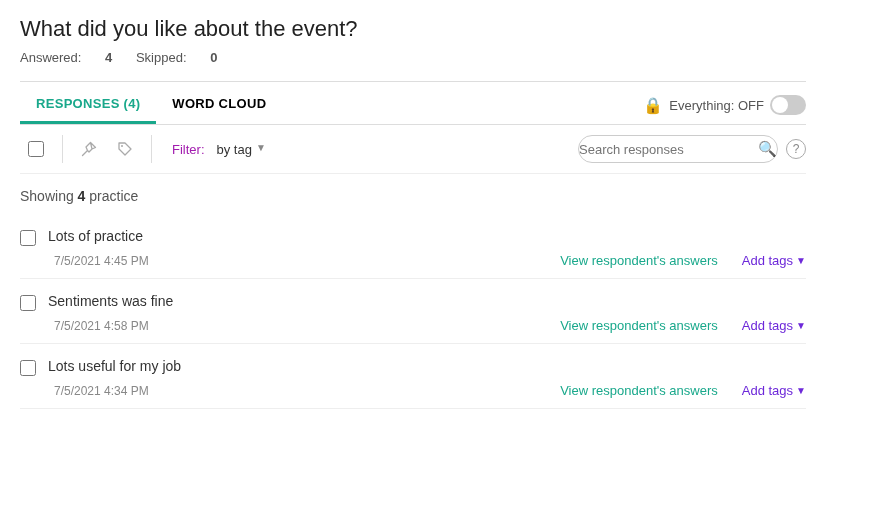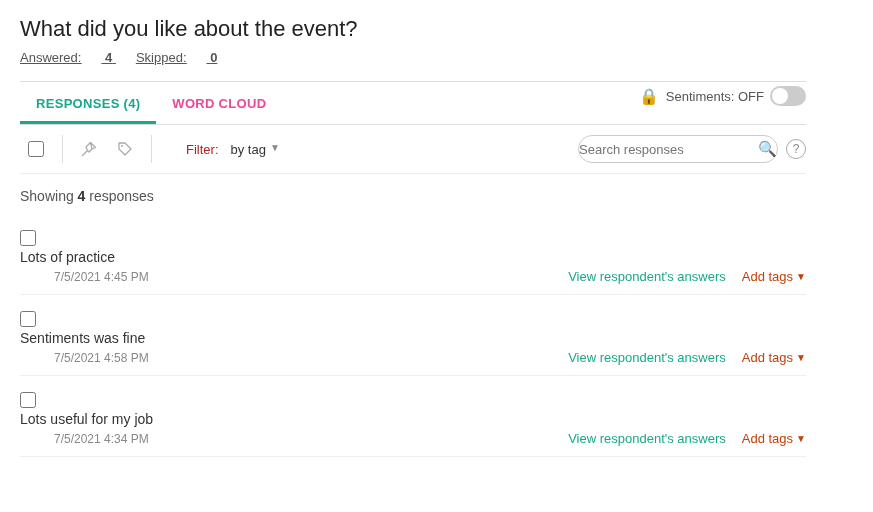--- a/index.html
+++ b/index.html
@@ -25,42 +25,41 @@
     }
 
     .stats-row {
       font-size: 13px;
       color: #555;
       margin-bottom: 16px;
     }
 
     .stats-row span {
       margin-right: 20px;
-      text-decoration: underline;
     }
 
     .divider-top {
       border: none;
       border-top: 1px solid #ddd;
       margin-bottom: 0;
     }
 
     
     .tabs-row {
       display: flex;
-      align-items: flex-start;
+      align-items: center;
       border-bottom: 1px solid #ddd;
       padding-top: 4px;
     }
 
     .tab {
       padding: 10px 16px;
       font-size: 13px;
       font-weight: 600;
-      color: #ec4899;
+      color: #000000;
       cursor: pointer;
       border-bottom: 3px solid transparent;
       letter-spacing: 0.3px;
       text-transform: uppercase;
     }
 
     .tab.active {
       color: #19a88b;
       border-bottom: 3px solid #19a88b;
     }
@@ -133,22 +132,22 @@
       align-items: center;
       justify-content: center;
       cursor: pointer;
       color: #888;
       border-radius: 4px;
       font-size: 16px;
     }
 
     .filter-label {
       font-size: 13px;
-      color: #b91c1c;
-      margin-left: 24px;
+      color: #a21caf;
+      margin-left: 10px;
     }
 
     .filter-btn {
       display: flex;
       align-items: flex-start;
       gap: 4px;
       font-size: 13px;
       color: #333;
       cursor: pointer;
       padding: 4px 8px;
@@ -218,22 +217,21 @@
 
     
     .response-item {
       padding: 14px 0 10px 0;
       border-bottom: 1px solid #eee;
     }
 
     .response-header {
       display: flex;
       align-items: flex-start;
-      gap: 0;
-      flex-direction: column;
+      gap: 12px;
     }
 
     .response-check {
       margin-top: 2px;
       flex-shrink: 0;
     }
 
     .response-text {
       font-size: 14px;
       color: #333;
@@ -262,25 +260,26 @@
 
     .view-link {
       font-size: 13px;
       color: #19a88b;
       cursor: pointer;
       text-decoration: none;
     }
 
     .add-tags-btn {
       font-size: 13px;
-      color: #c2410c;
+      color: #6d28d9;
       cursor: pointer;
       display: flex;
       align-items: center;
       gap: 3px;
+      margin-left: 8px;
     }
 
     .add-tags-arrow {
       font-size: 10px;
     }
 
     input[type="checkbox"] {
       width: 16px;
       height: 16px;
       cursor: pointer;
@@ -311,21 +310,21 @@
       <span>RESPONSES (4)</span>
     </div>
     <div class="tab">
       <span>WORD CLOUD</span>
     </div>
 
     <div class="tabs-spacer"></div>
 
     <div class="sentiments-control">
       <span class="lock-icon">🔒</span>
-      <span>Sentiments: OFF</span>
+      <span>Everything: OFF</span>
       <div class="toggle-switch"></div>
     </div>
   </div>
 
   <div class="toolbar-row">
     <div class="checkbox-col">
       <input type="checkbox" style="">
     </div>
 
     <div class="toolbar-separator"></div>
@@ -355,21 +354,21 @@
     <div class="search-area">
       <div class="search-box">
         <input type="text" placeholder="Search responses" style="">
         <span class="search-icon-btn">🔍</span>
       </div>
       <div class="help-icon">?</div>
     </div>
   </div>
 
   <div class="results-summary">
-    <span>Showing </span><strong>4</strong><span> responses</span>
+    <span>Showing </span><strong>4</strong><span> practice</span>
   </div>
 
   <div>
 
     <div class="response-item">
       <div class="response-header">
         <div class="response-check">
           <input type="checkbox" style="">
         </div>
         <div class="response-text">Lots of practice</div>

